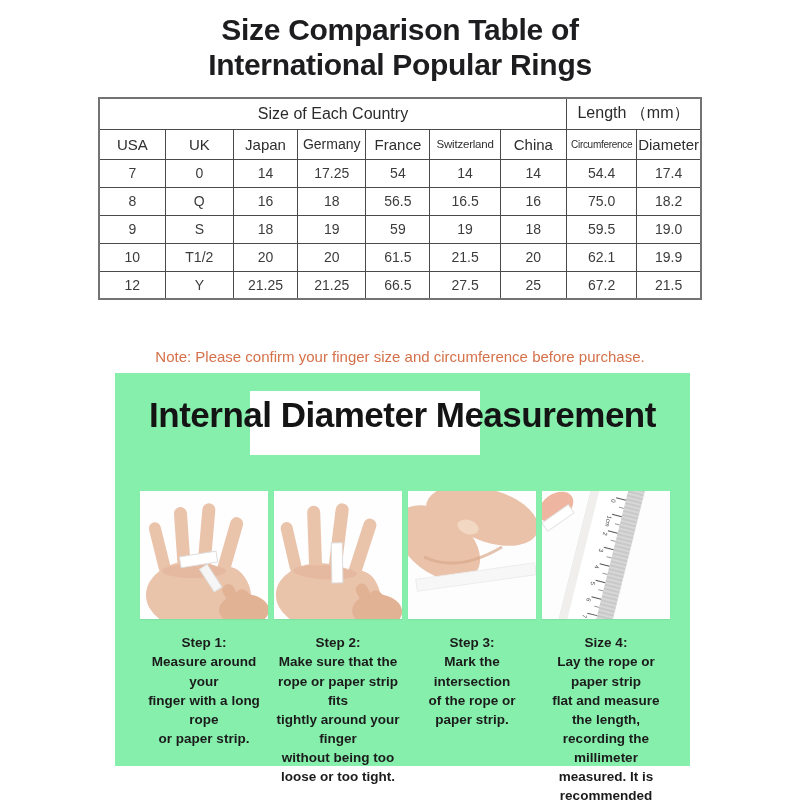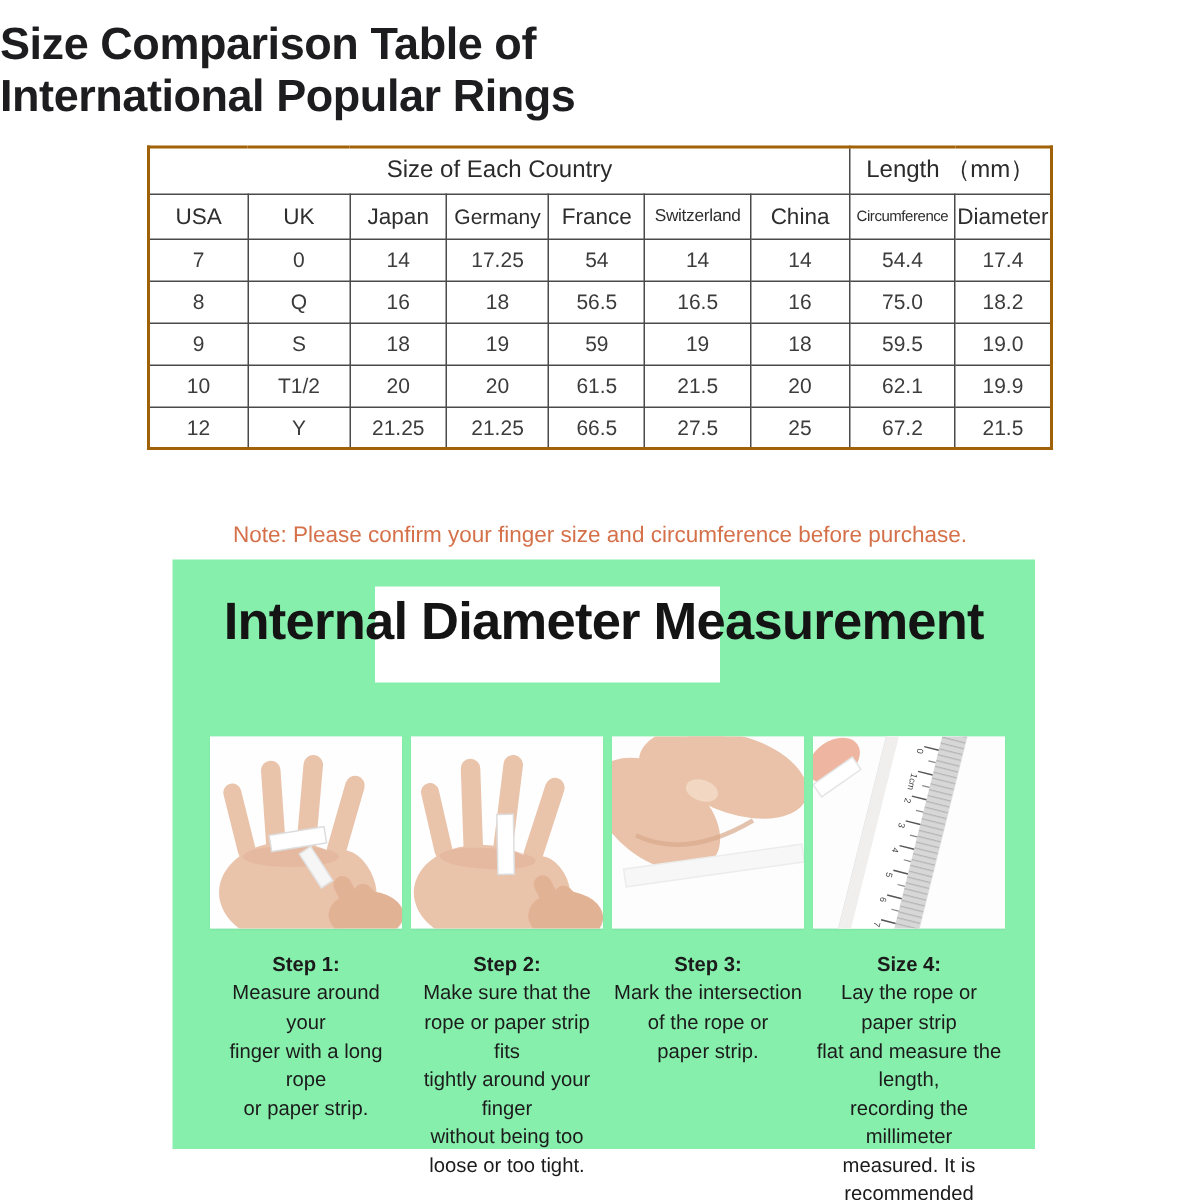--- a/index.html
+++ b/index.html
@@ -1,26 +1,26 @@
 <!DOCTYPE html>
 <html><head>
 <meta charset="utf-8">
 <style>
   * { margin:0; padding:0; box-sizing:border-box; }
   html,body { width:800px; background:#ffffff; font-family:"Liberation Sans", sans-serif; }
   body { height:800px; overflow:hidden; }
 
   .page-title {
-    margin-top:12px; text-align:left; font-size:30px; line-height:1.17;
+    margin-top:12px; text-align:center; font-size:30px; line-height:1.17;
     font-weight:700; color:#1d1d1f; letter-spacing:-0.3px; white-space:pre-line;
   }
 
   table.size-table {
     margin:15px auto 0 auto; border-collapse:collapse; table-layout:fixed;
-    width:604px; border:2px solid #a16207;
+    width:604px; border:2px solid #737373;
   }
   table.size-table td, table.size-table th {
     border:1px solid #4a4a4a; text-align:center; vertical-align:middle;
     color:#3c3c3c; font-weight:400; overflow:hidden; white-space:nowrap;
   }
   tr.group-row  { height:31px; }
   tr.group-row th { font-size:16px; color:#2b2b2b; }
   tr.cols-row   { height:30px;margin-top:25px; }
   tr.cols-row th { font-size:15px; color:#2e2e2e; }
   tr.cols-row th:nth-child(4) { font-size:14px; }
@@ -55,21 +55,21 @@
   }
   .photo svg { display:block; }
   .caption-row {
     display:flex; gap:6px; padding-left:25px; margin-top:14px;
     align-items:flex-start;
   }
   .step-caption {
     width:128px; flex:0 0 auto; text-align:center; color:#1b1b1b;
     font-size:13.5px; font-weight:700; line-height:1.42;
   }
-  .step-caption .step-text { white-space:pre-line; font-weight:400; }
+  .step-caption .step-text { white-space:pre-line; font-weight:700; }
 </style>
 </head>
 <body>
 
 <div class="page-title">Size Comparison Table of
 International Popular Rings</div>
 
 <table class="size-table">
   <colgroup>
     <col style="width:66px">

